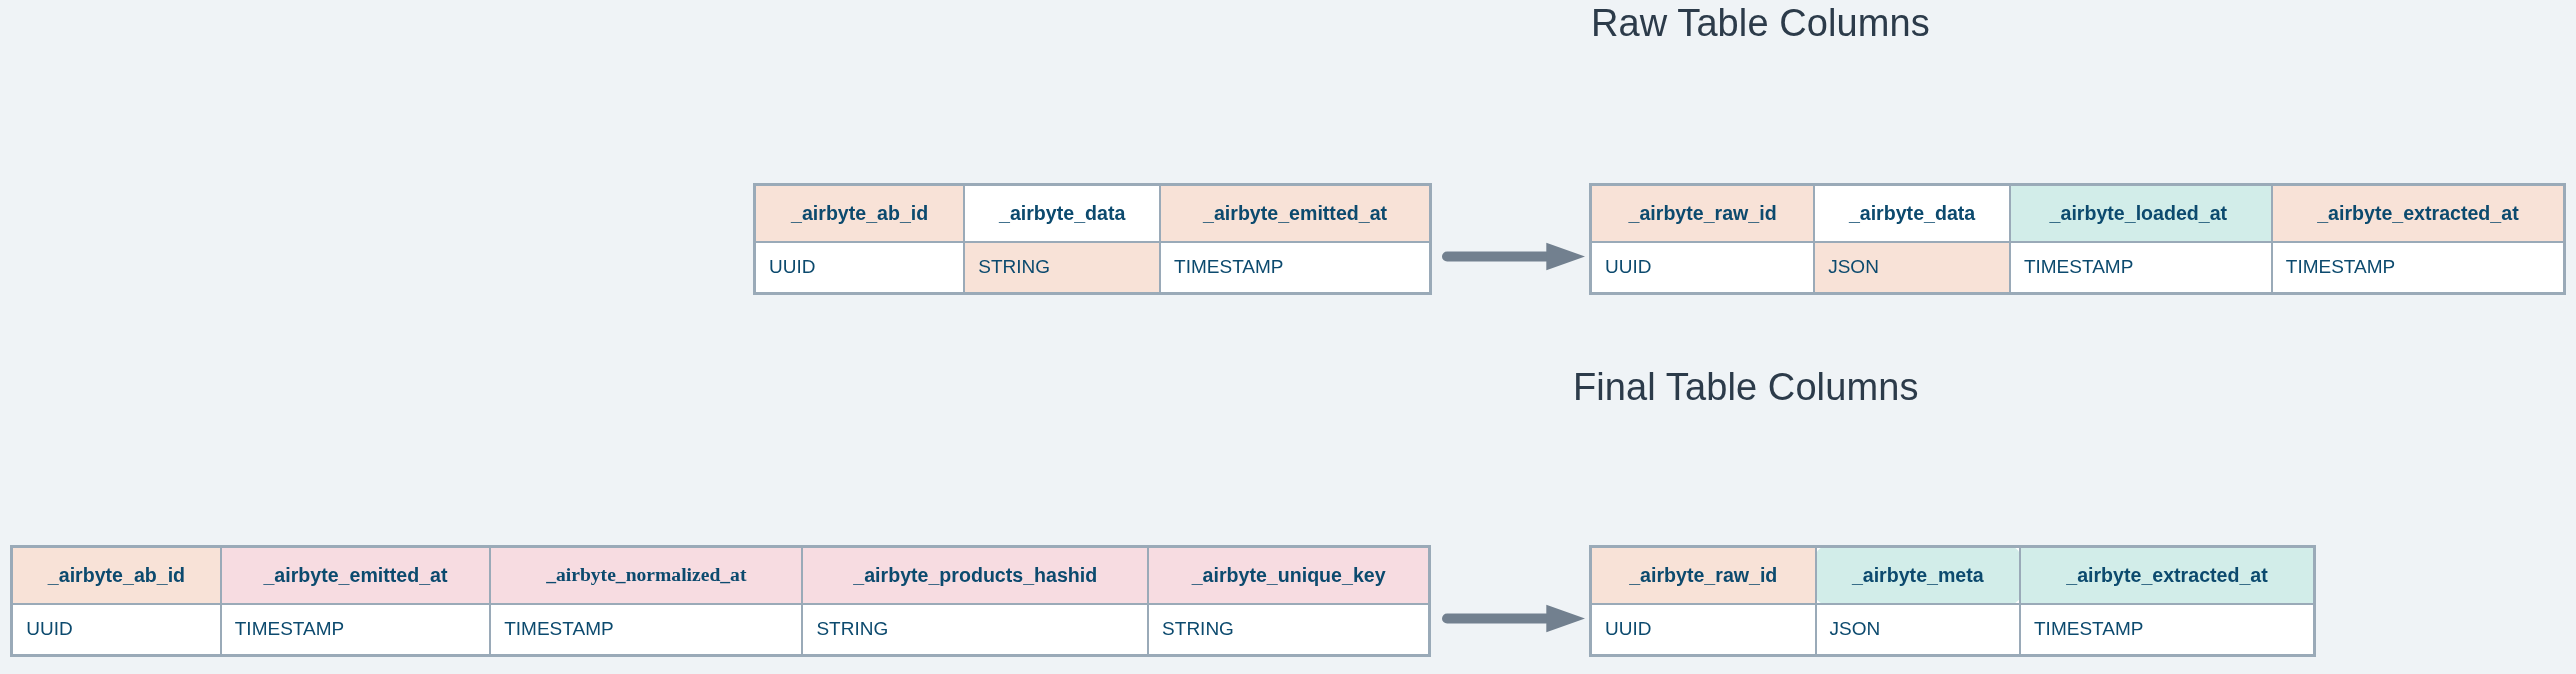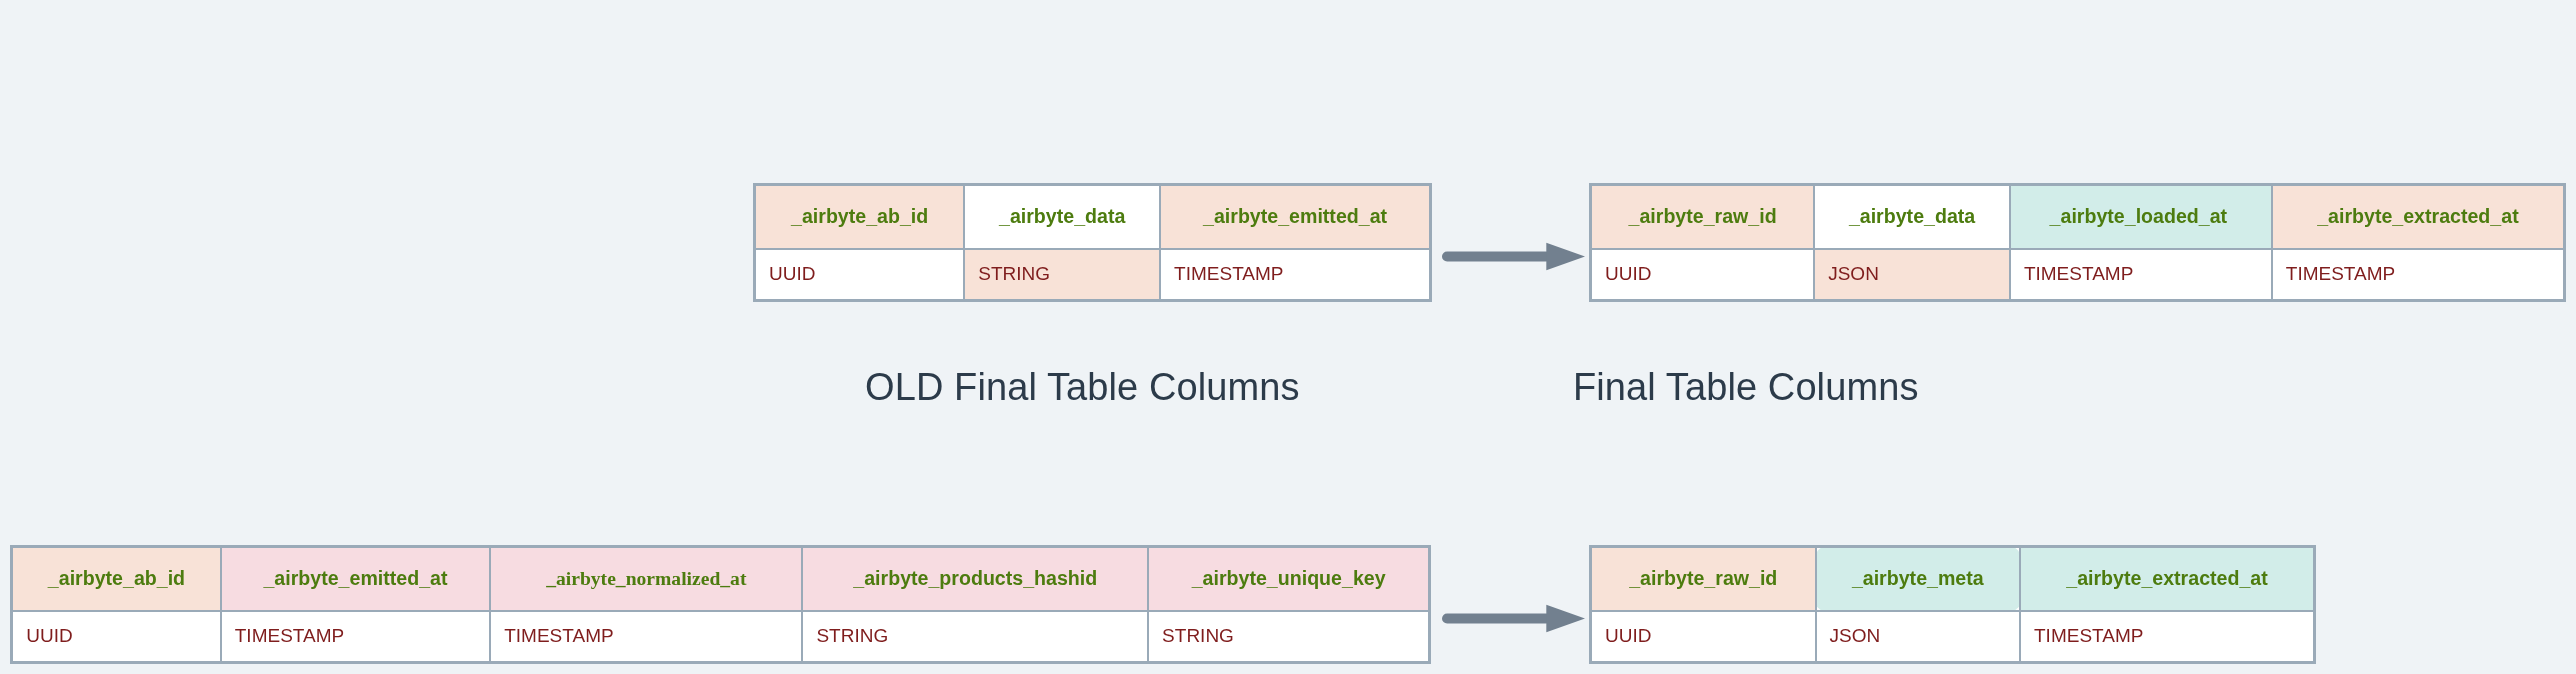--- a/index.html
+++ b/index.html
@@ -47,34 +47,34 @@
     box-sizing: border-box;
   }
   .schema-table td {
     border: 2.2px solid #9aaab8;
     box-sizing: border-box;
     padding: 0 13px;
     white-space: nowrap;
     overflow: hidden;
   }
   .schema-table tr.header-row td {
-    height: 64px;
+    height: 57px;
     font-size: 19.6px;
     font-weight: bold;
     text-align: center;
     vertical-align: middle;
-    color: #4d7c0f;
+    color: #0c4a6e;
   }
   .schema-table tr.type-row td {
     height: 52px;
     font-size: 19px;
     font-weight: 400;
     text-align: left;
     vertical-align: middle;
-    color: #7f1d1d;
+    color: #0c4a6e;
   }
 
   
   .fill-peach { background: #f8e2d7; }
   .fill-teal  { background: #d2ede9; }
   .fill-pink  { background: #f7dce1; }
   .fill-white { background: #ffffff; }
 
   
   #table-old-raw   { left: 753px; top: 183px; width: 679px; }
@@ -90,22 +90,22 @@
   #arrow-raw   { left: 1442px; top: 240px; width: 143px; }
   #arrow-final { left: 1442px; top: 602px; width: 143px; }
   .flow-arrow svg { display: block; width: 100%; height: 100%; }
 </style>
 </head>
 <body>
 
 <div class="canvas">
 
 
+  <div class="section-title" id="title-new-raw">Raw Table Columns</div>
 
-  <div class="section-title" id="title-old-final">OLD Final Table Columns</div>
 
   <div class="section-title" id="title-new-final">Final Table Columns</div>
 
   <table class="schema-table" id="table-old-raw">
     <tbody>
       <tr class="header-row">
           <td class="fill-peach" style="width: 31.0345%;">_airbyte_ab_id</td>
           <td class="fill-white" style="width: 28.9655%;">_airbyte_data</td>
           <td class="fill-peach" style="width: 40%;">_airbyte_emitted_at</td>
         </tr>

